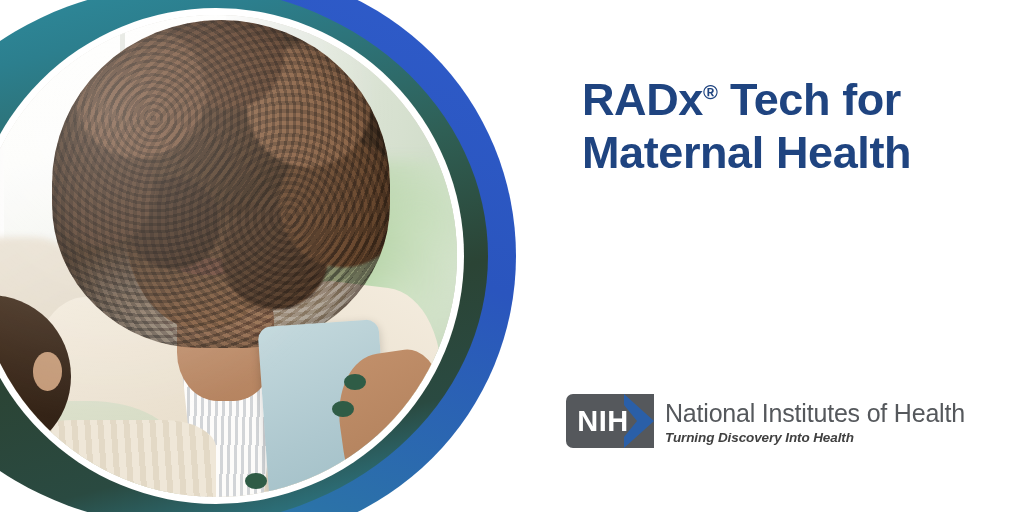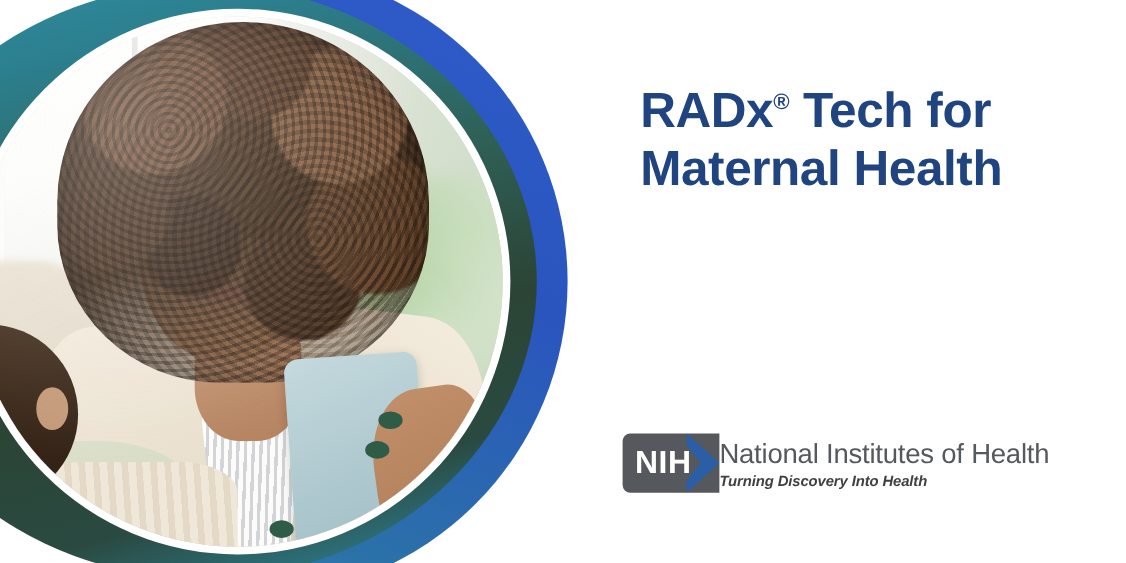--- a/index.html
+++ b/index.html
@@ -291,20 +291,21 @@
     letter-spacing:.5px;
     line-height:1;
     padding-right:14px;
   }
   .nih-chev {
     position:absolute;
     left:58px; top:0;
     width:30px; height:54px;
   }
   .nih-wordmark {
+    padding-left:11px;
     padding-top:3px;
   }
   .nih-name {
     color:#55585c;
     font-size:25px;
     line-height:1.08;
     letter-spacing:-0.2px;
     white-space:nowrap;
   }
   .nih-tagline {

